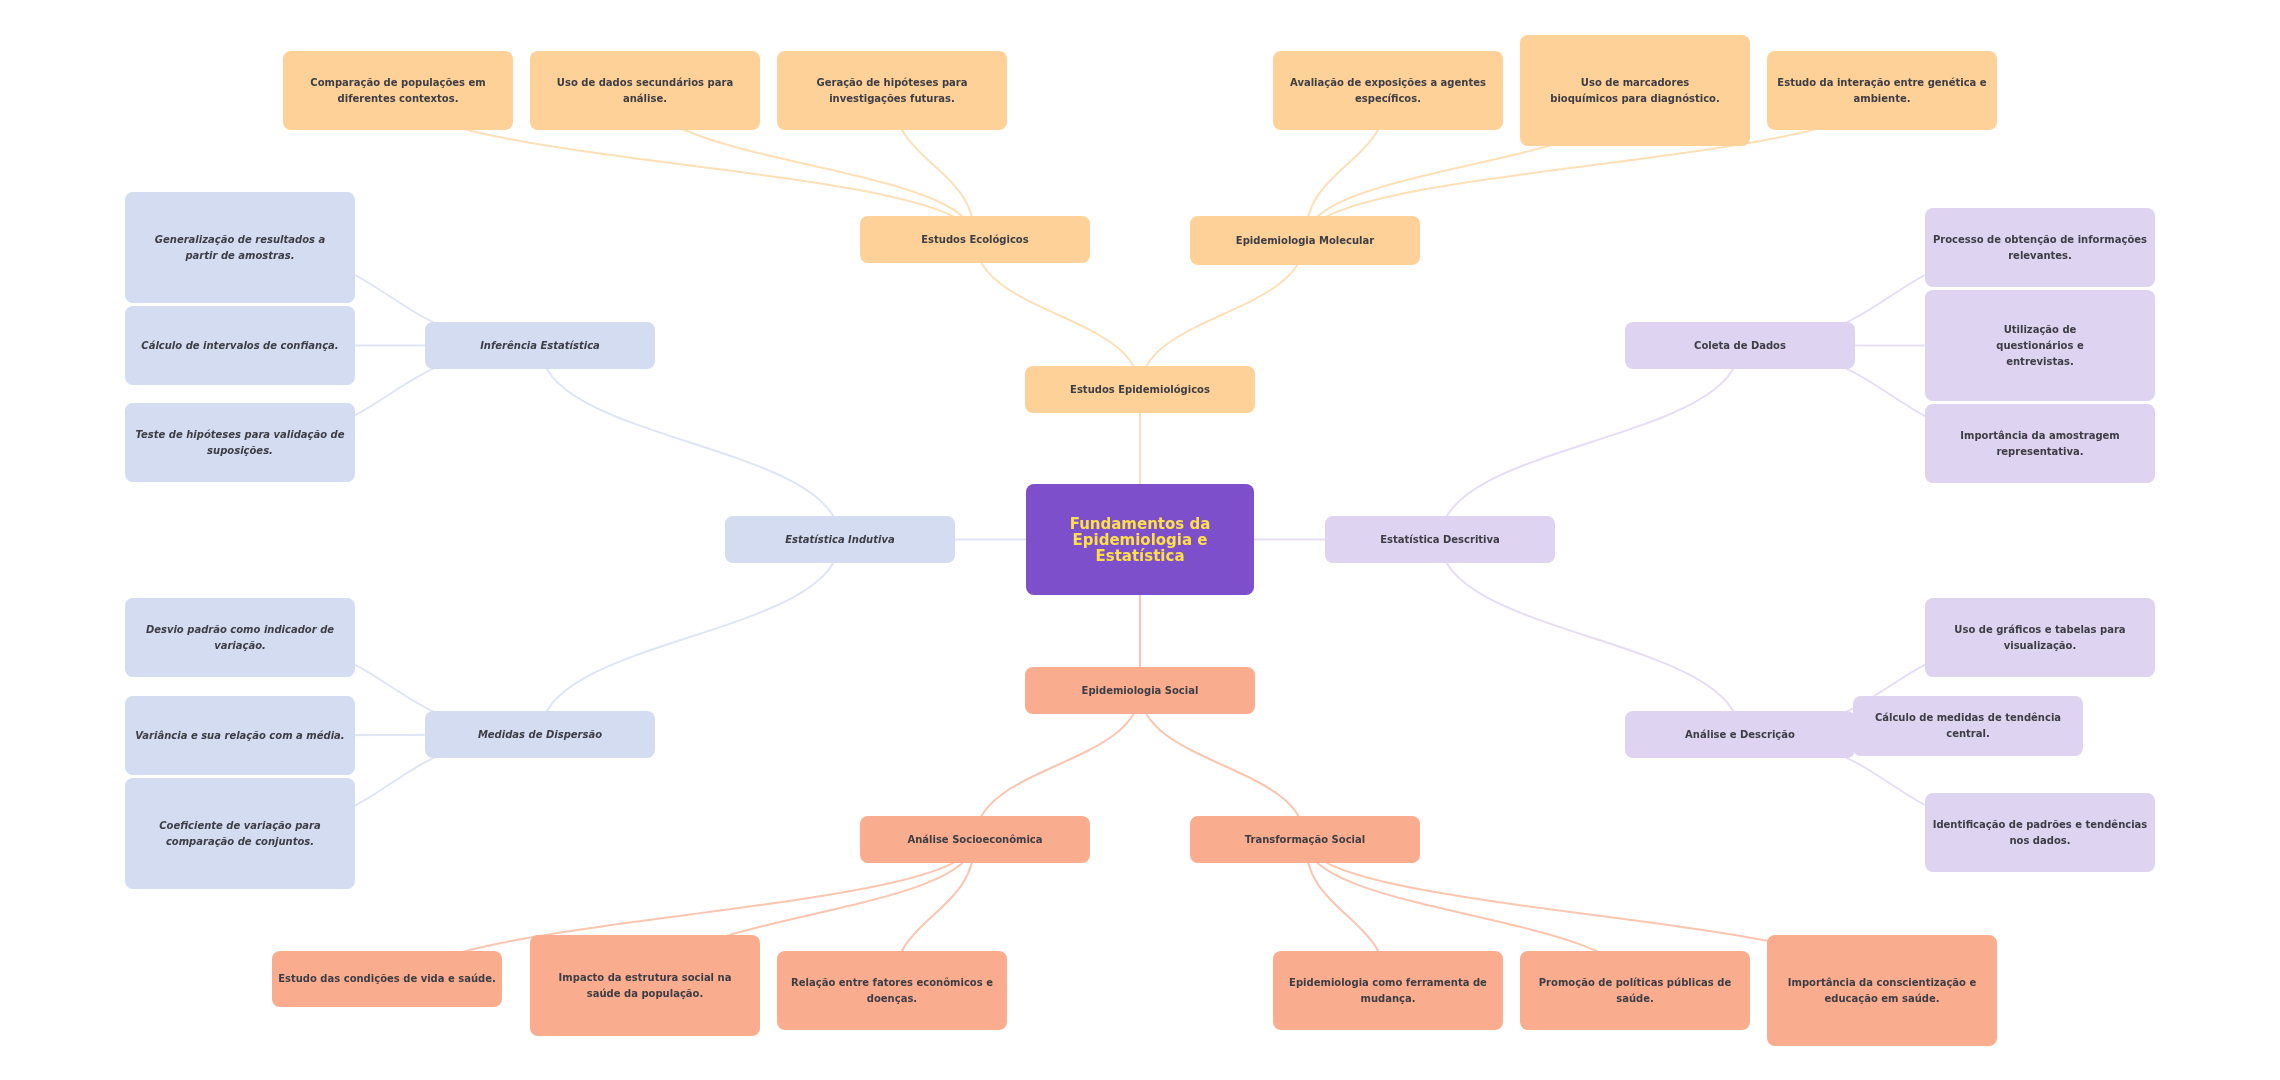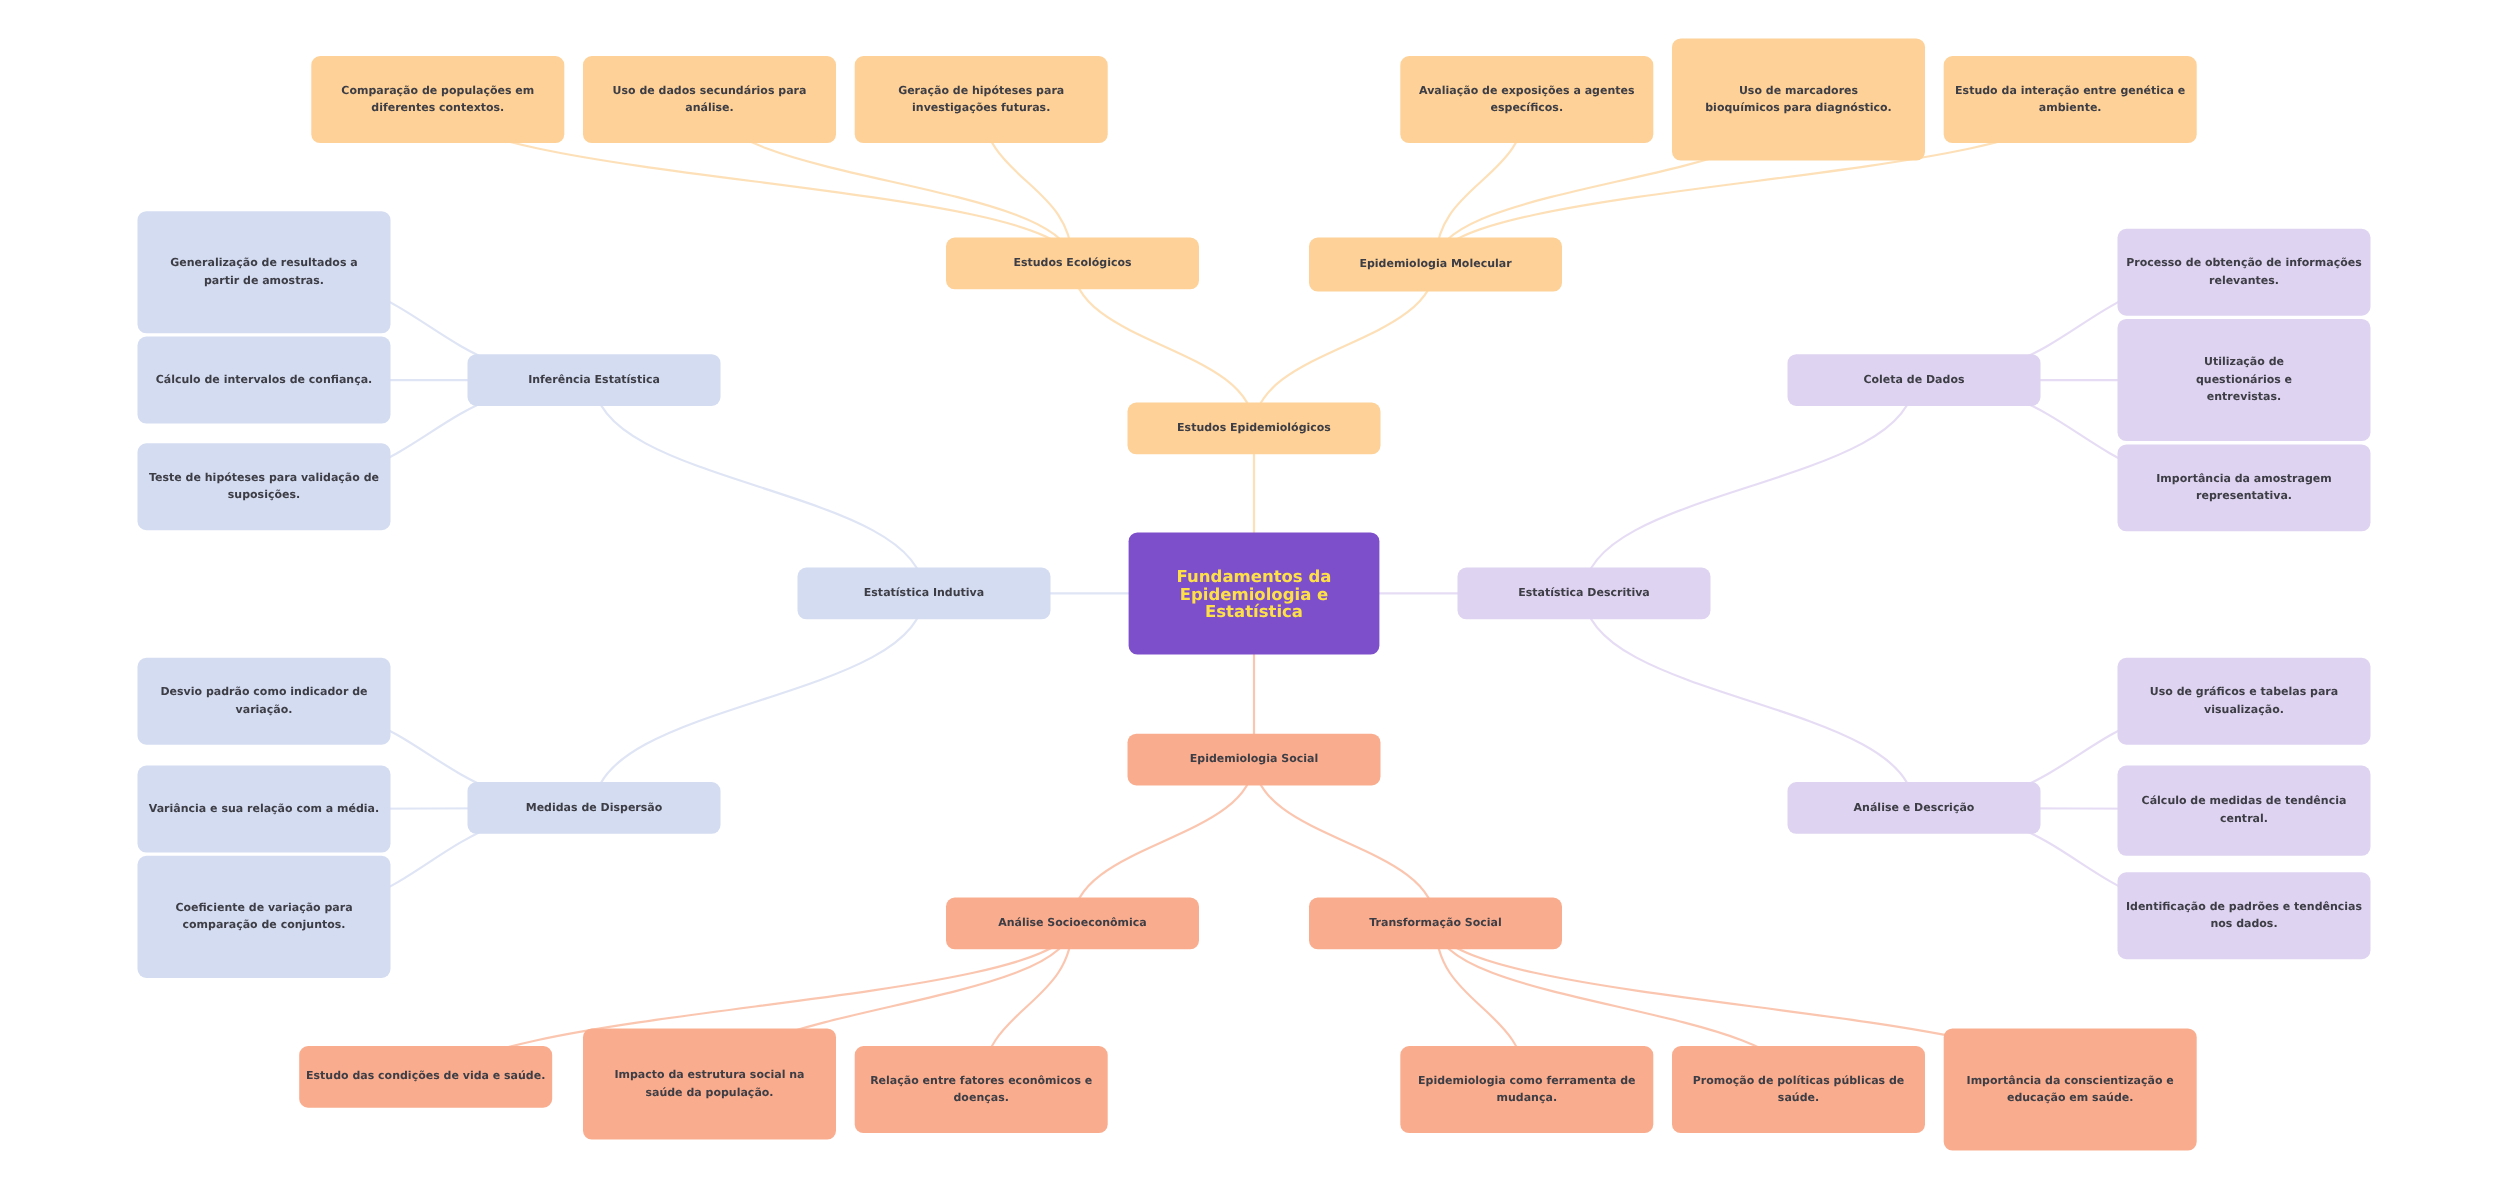--- a/index.html
+++ b/index.html
@@ -6,21 +6,21 @@
   body { width: 2280px; height: 1080px; position: relative; overflow: hidden;
          font-family: "DejaVu Sans", sans-serif; }
   #edges { position: absolute; left: 0; top: 0; width: 2280px; height: 1080px; }
   .node { position: absolute; box-sizing: border-box; border-radius: 8px;
           display: flex; align-items: center; justify-content: center; text-align: center;
           font-weight: bold; font-size: 10px; line-height: 16px; color: #3d3d45;
           padding: 0 6px; }
   .root { background: #7e4fcb; color: #fde047; font-size: 15px; line-height: 16px; }
   .c-orange { background: #fdd197; }
   .c-salmon { background: #f9ad8e; }
-  .c-blue { background: #d4dcf1; }
+  .c-blue { background: #d4dcf1; font-style: italic; }
   .c-purple { background: #ded3f0; }
 </style>
 </head>
 <body>
 
 <svg id="edges">
     <path d="M1140,539.5 C1140,464.5 1140,464.5 1140,389.5" fill="none" stroke="#fde0b8" stroke-width="2"></path>
     <path d="M1140,539.5 C1140,615 1140,615 1140,690.5" fill="none" stroke="#fbc6b0" stroke-width="2"></path>
     <path d="M1140,539.5 C990,539.5 990,539.5 840,539.5" fill="none" stroke="#dfe5f5" stroke-width="2"></path>
     <path d="M1140,539.5 C1290,539.5 1290,539.5 1440,539.5" fill="none" stroke="#e6ddf5" stroke-width="2"></path>
@@ -88,21 +88,21 @@
 
 <div class="node c-blue" id="l-disp-0" style="left:125px;top:598px;width:230px;height:79px;">Desvio padrão como indicador de variação.</div>
 <div class="node c-blue" id="l-disp-1" style="left:125px;top:696px;width:230px;height:79px;">Variância e sua relação com a média.</div>
 <div class="node c-blue" id="l-disp-2" style="left:125px;top:778px;width:230px;height:111px;padding:0 18px;">Coeficiente de variação para comparação de conjuntos.</div>
 
 <div class="node c-purple" id="l-col-0" style="left:1925px;top:208px;width:230px;height:79px;">Processo de obtenção de informações relevantes.</div>
 <div class="node c-purple" id="l-col-1" style="left:1925px;top:290px;width:230px;height:111px;padding:0 40px;">Utilização de questionários e entrevistas.</div>
 <div class="node c-purple" id="l-col-2" style="left:1925px;top:404px;width:230px;height:79px;padding:0 2px;">Importância da amostragem representativa.</div>
 
 <div class="node c-purple" id="l-an-0" style="left:1925px;top:598px;width:230px;height:79px;">Uso de gráficos e tabelas para visualização.</div>
-<div class="node c-purple" id="l-an-1" style="left:1925px;top:696px;width:230px;height:82px;">Cálculo de medidas de tendência central.</div>
+<div class="node c-purple" id="l-an-1" style="left:1853px;top:696px;width:230px;height:60px;">Cálculo de medidas de tendência central.</div>
 <div class="node c-purple" id="l-an-2" style="left:1925px;top:793px;width:230px;height:79px;">Identificação de padrões e tendências nos dados.</div>
 
 <div class="node c-salmon" id="l-soc-0" style="left:272px;top:951px;width:230px;height:56px;">Estudo das condições de vida e saúde.</div>
 <div class="node c-salmon" id="l-soc-1" style="left:530px;top:935px;width:230px;height:101px;padding:0 28px;">Impacto da estrutura social na saúde da população.</div>
 <div class="node c-salmon" id="l-soc-2" style="left:777px;top:951px;width:230px;height:79px;">Relação entre fatores econômicos e doenças.</div>
 
 <div class="node c-salmon" id="l-tr-0" style="left:1273px;top:951px;width:230px;height:79px;">Epidemiologia como ferramenta de mudança.</div>
 <div class="node c-salmon" id="l-tr-1" style="left:1520px;top:951px;width:230px;height:79px;">Promoção de políticas públicas de saúde.</div>
 <div class="node c-salmon" id="l-tr-2" style="left:1767px;top:935px;width:230px;height:111px;padding:0 2px;">Importância da conscientização e educação em saúde.</div>
 

